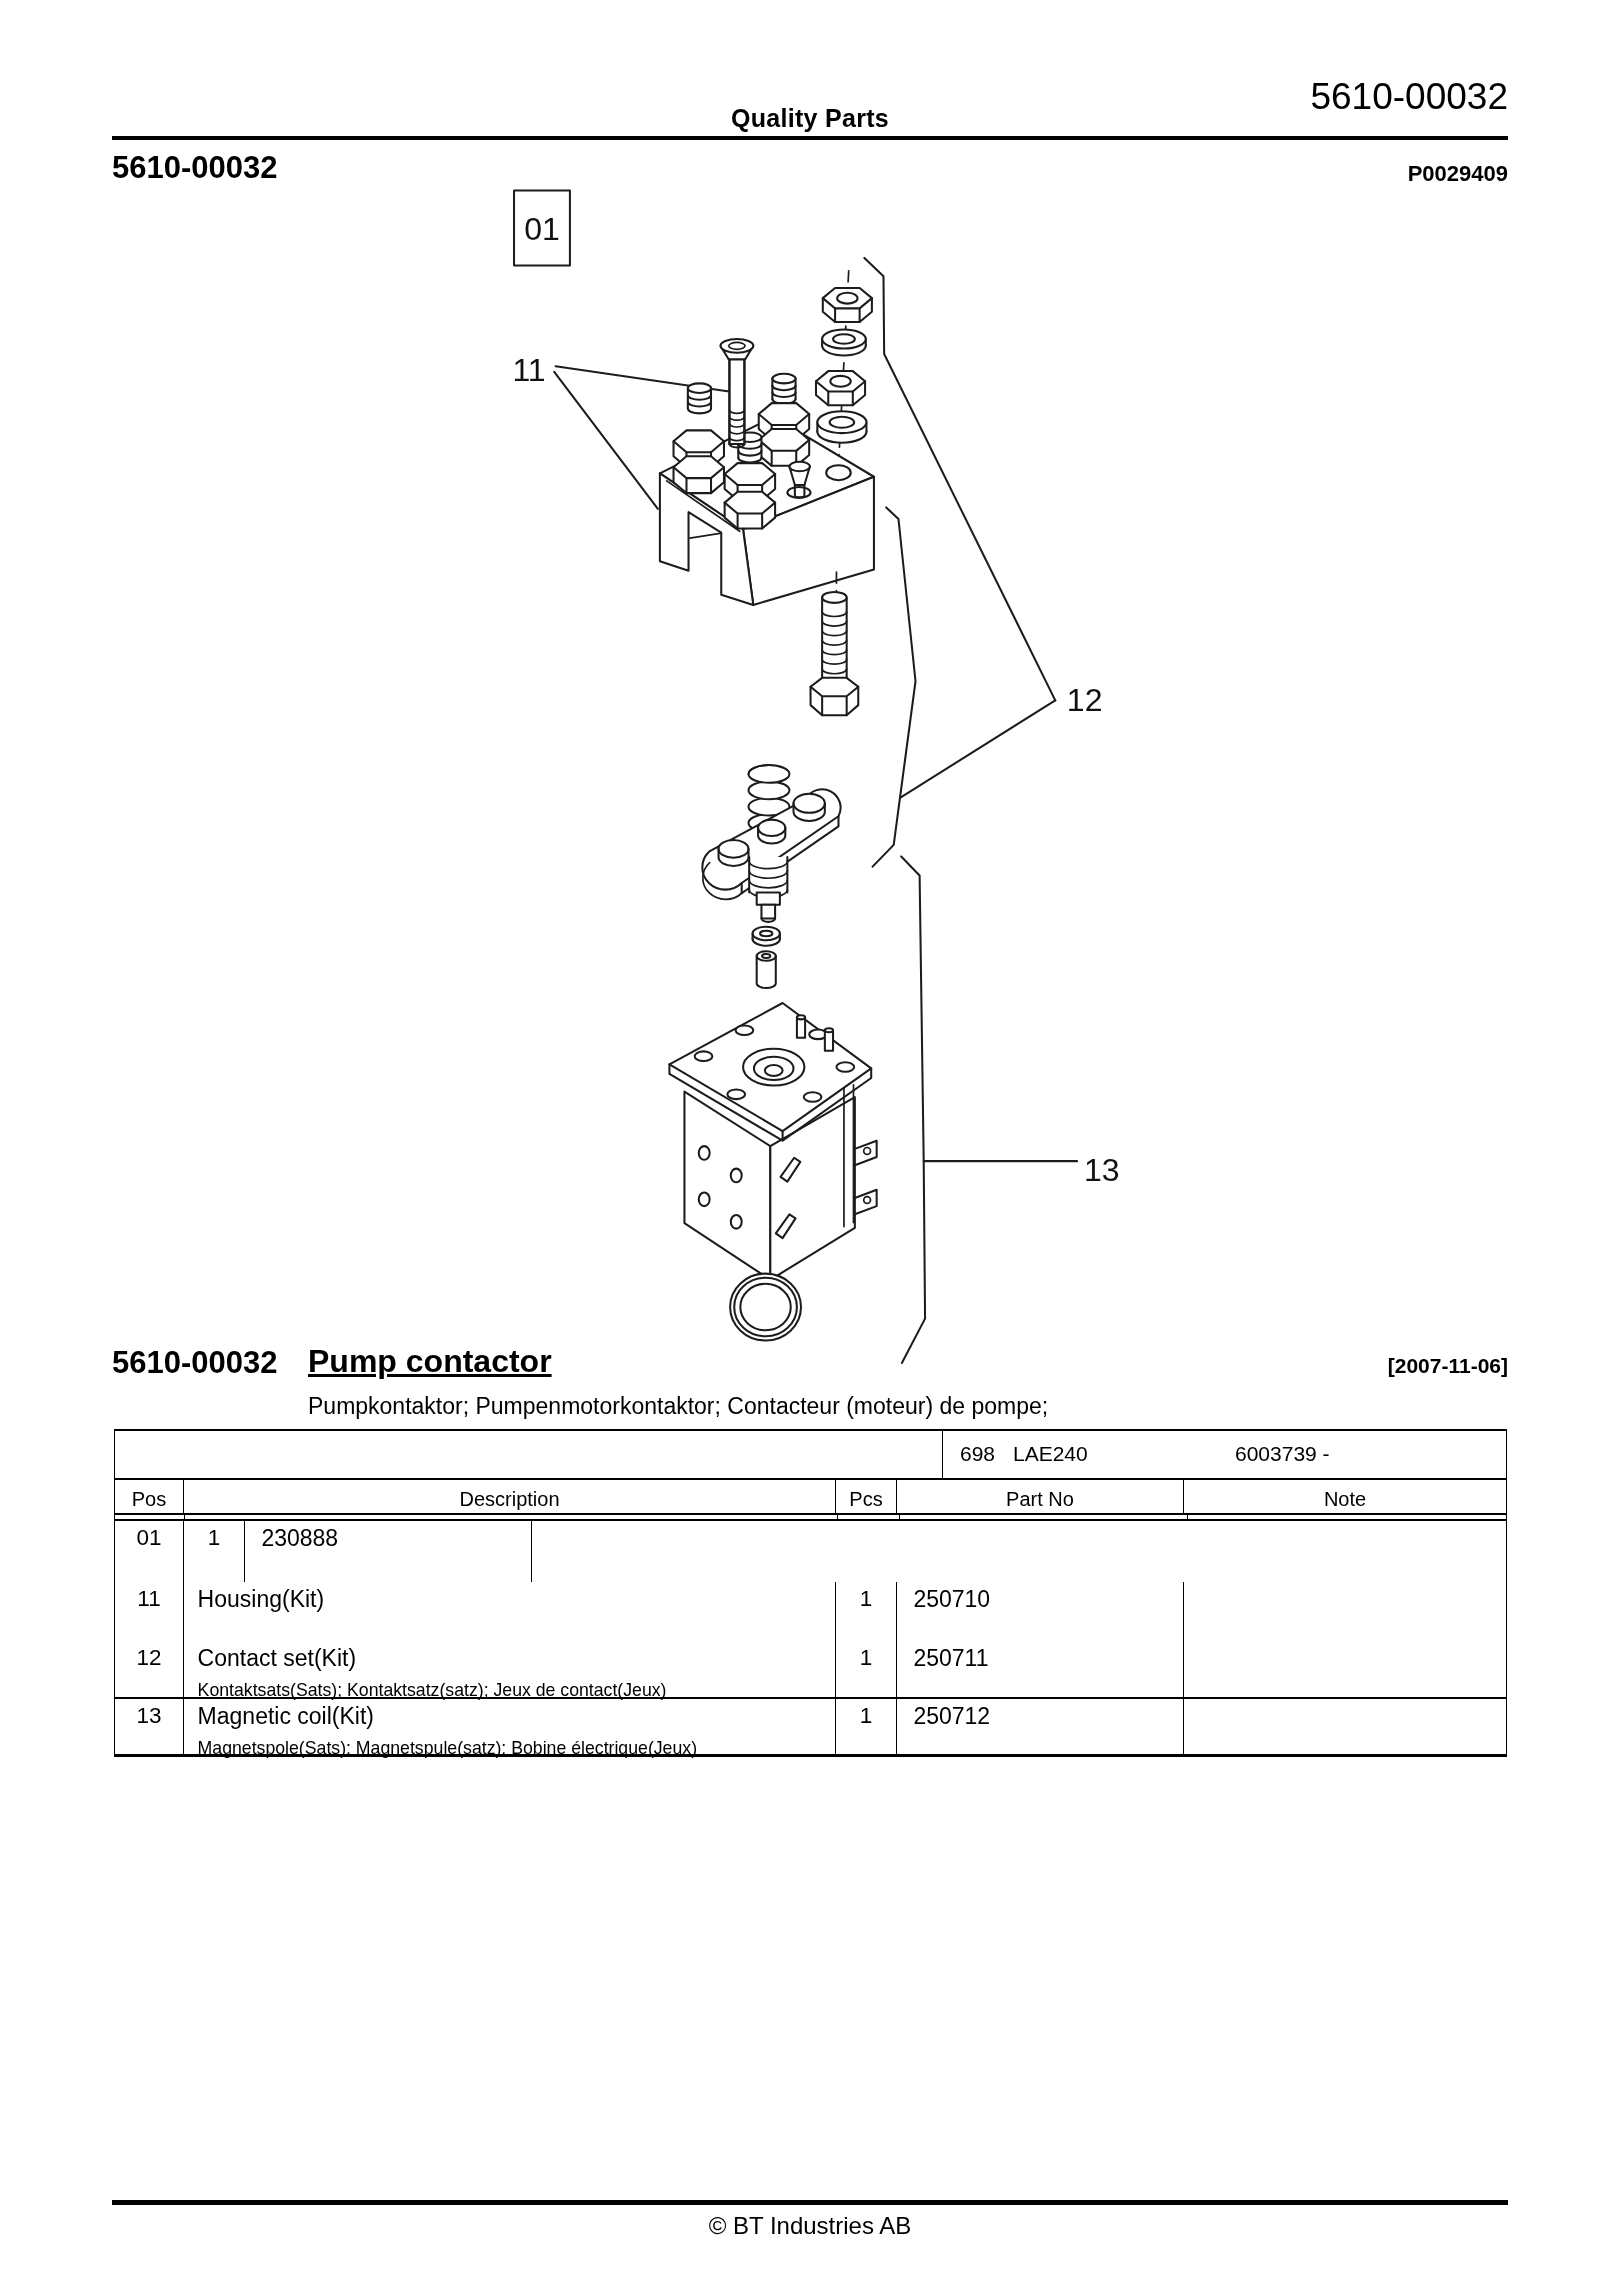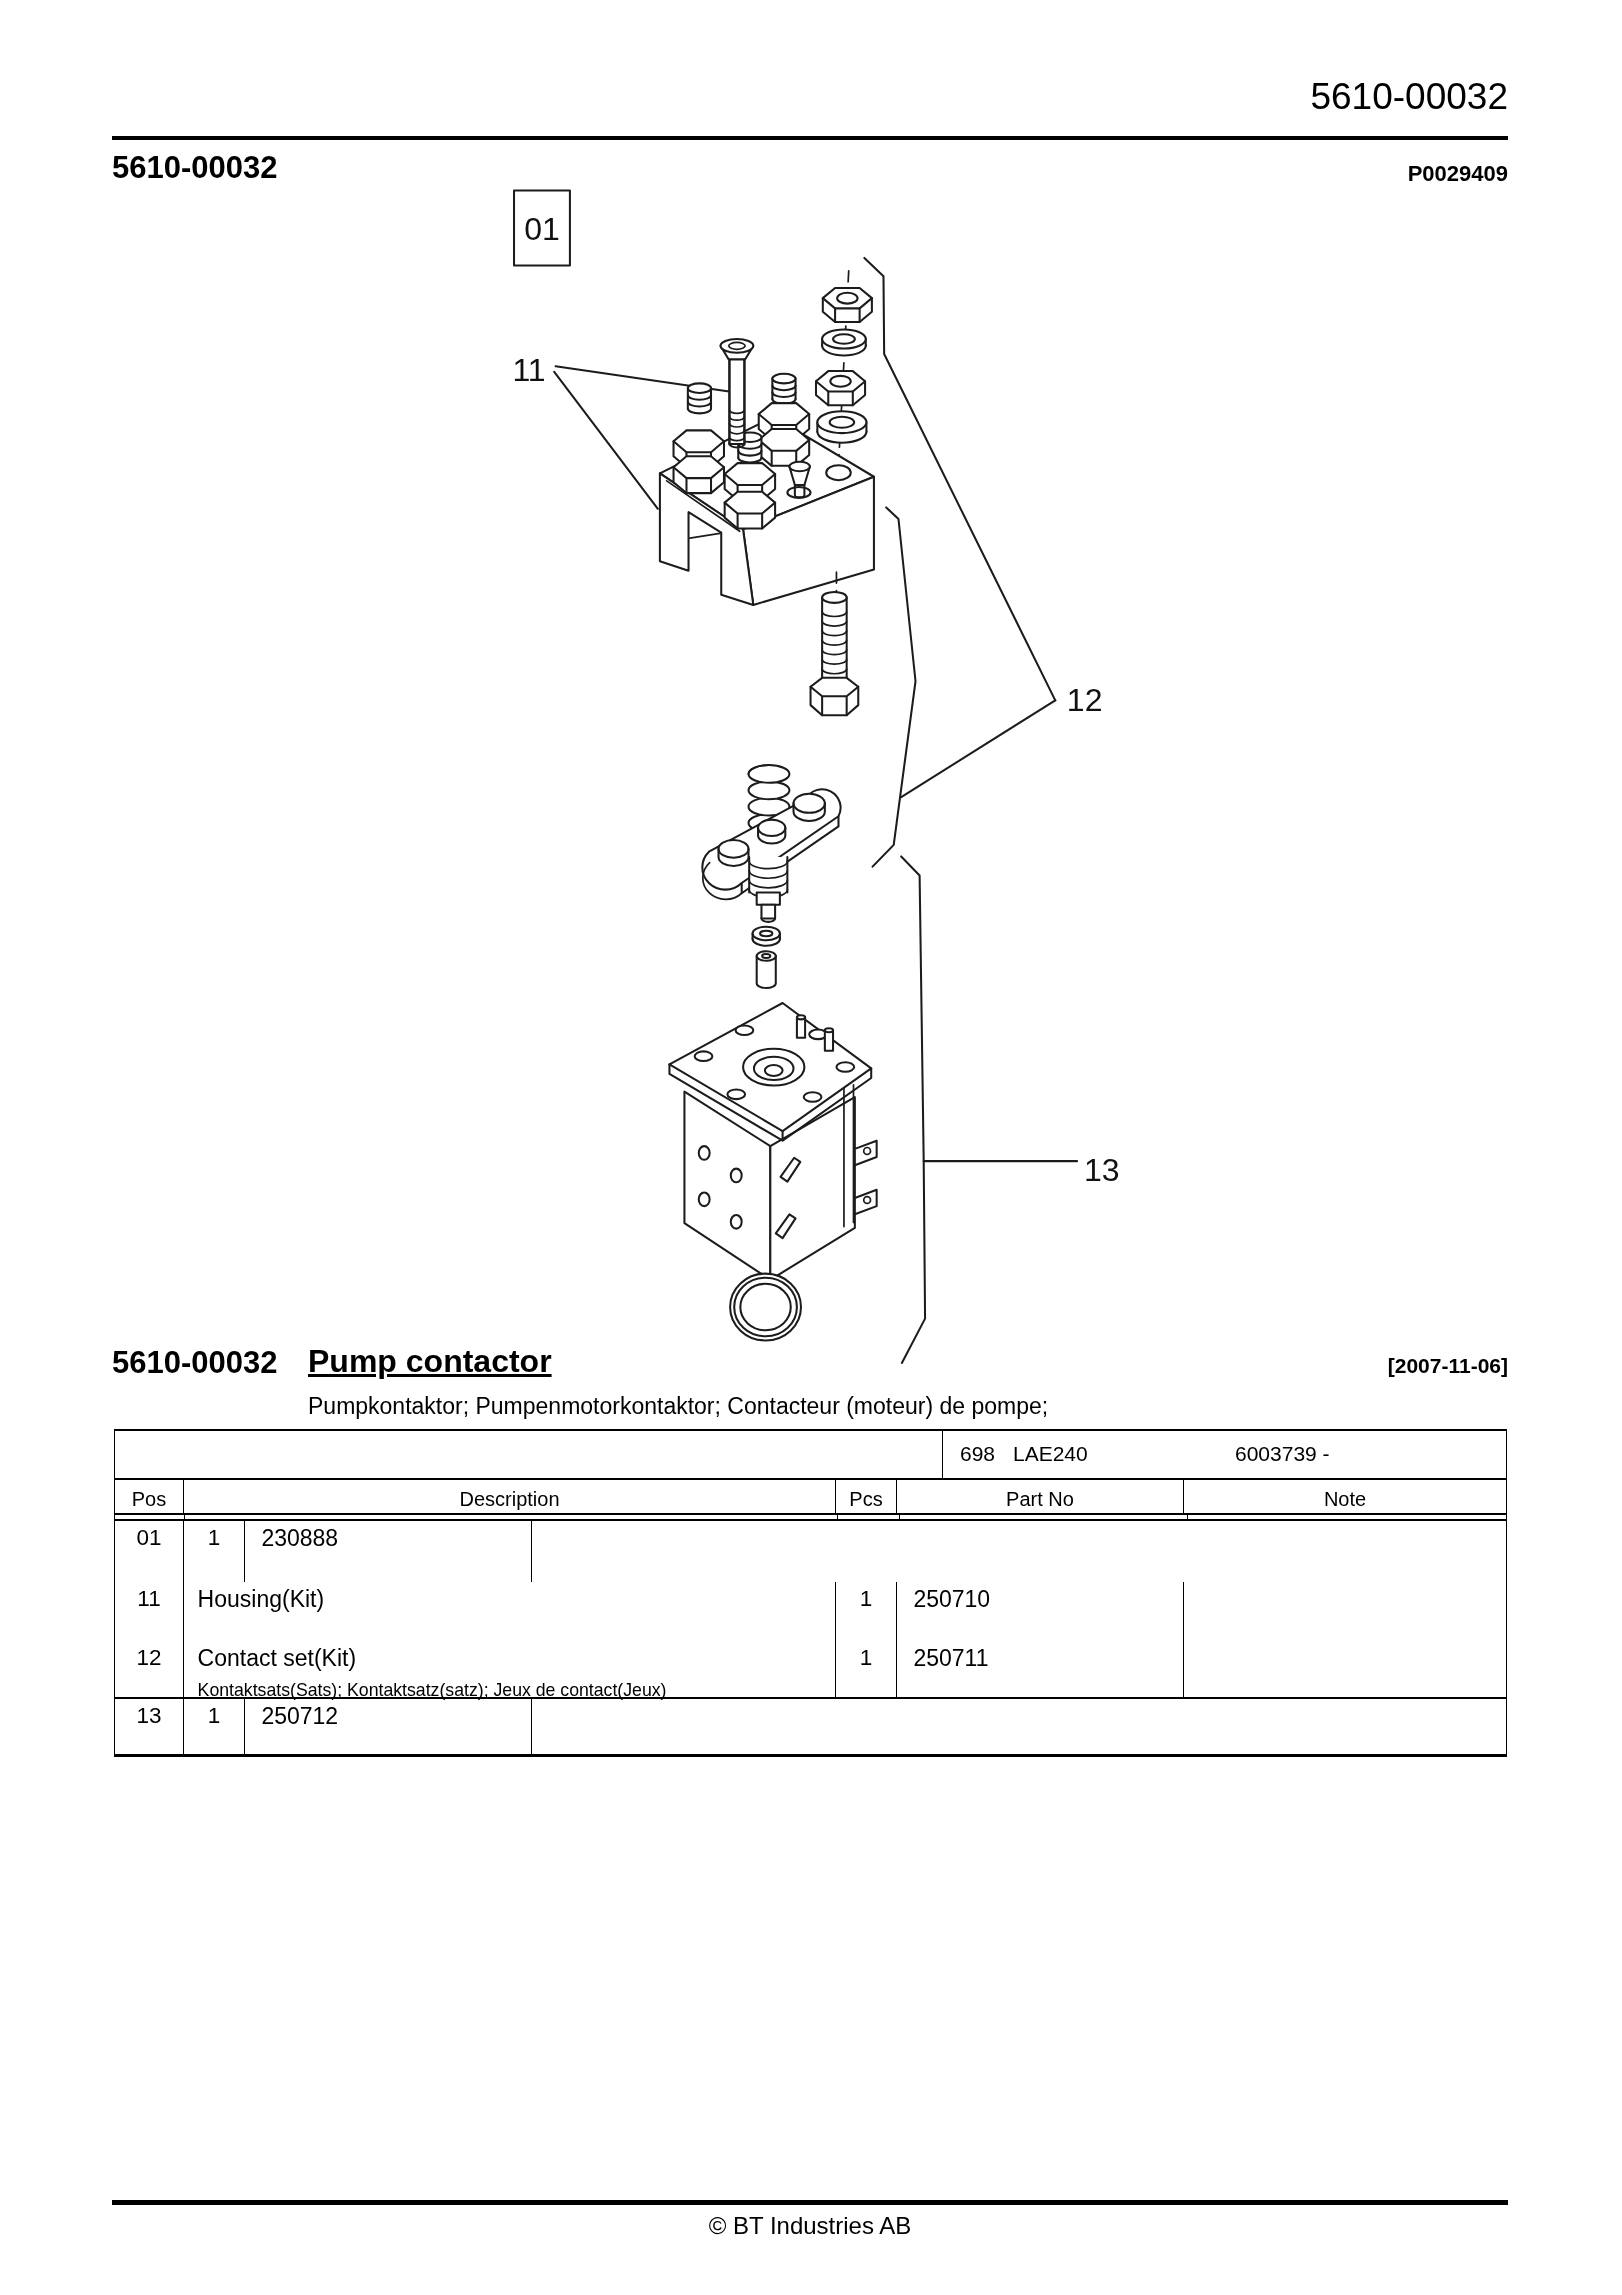--- a/index.html
+++ b/index.html
@@ -69,20 +69,21 @@
   .diagram text { stroke:none; fill:#111; font-family:"Liberation Sans",sans-serif; }
   .diagram .dash { stroke-dasharray:16 11; stroke-width:2.5; }
   .diagram .thin { stroke-width:2.5; }
   .lbl { font-size:47px; }
 </style>
 </head>
 <body>
 
 <div class="page">
 
+  <div class="abs hdr-center">Quality Parts</div>
   <div class="abs hdr-docno">5610-00032</div>
   <div class="abs hdr-rule"></div>
   <div class="abs hdr-left-no">5610-00032</div>
   <div class="abs hdr-print">P0029409</div>
 
   <svg class="abs diagram" width="784" height="1227" viewBox="0 0 1150 1800">
     <defs>
       <g id="hexnut">
         <path class="f" d="M-36,0 L-18,-15 L18,-15 L36,0 L36,20 L18,35 L-18,35 L-36,20 Z"></path>
         <path d="M-36,0 L-18,15 L18,15 L36,0"></path>
@@ -341,20 +342,24 @@
         <div class="desc-main">Contact set(Kit)</div>
         <div class="desc-sub">Kontaktsats(Sats); Kontaktsatz(satz); Jeux de contact(Jeux)</div>
       </div>
       <div class="cell c-pcs vline pcs-val">1</div>
       <div class="cell c-part vline part-val">250711</div>
       <div class="cell c-note"></div>
     </div>
 
     <div class="cols body-row r13">
       <div class="cell c-pos vline pos-val">13</div>
+      <div class="cell c-desc vline">
+        <div class="desc-main">Magnetic coil(Kit)</div>
+        <div class="desc-sub">Magnetspole(Sats); Magnetspule(satz); Bobine électrique(Jeux)</div>
+      </div>
       <div class="cell c-pcs vline pcs-val">1</div>
       <div class="cell c-part vline part-val">250712</div>
       <div class="cell c-note"></div>
     </div>
   </div>
 
   <div class="abs ftr-rule"></div>
   <div class="abs ftr-text">© BT Industries AB</div>
 
 </div>

